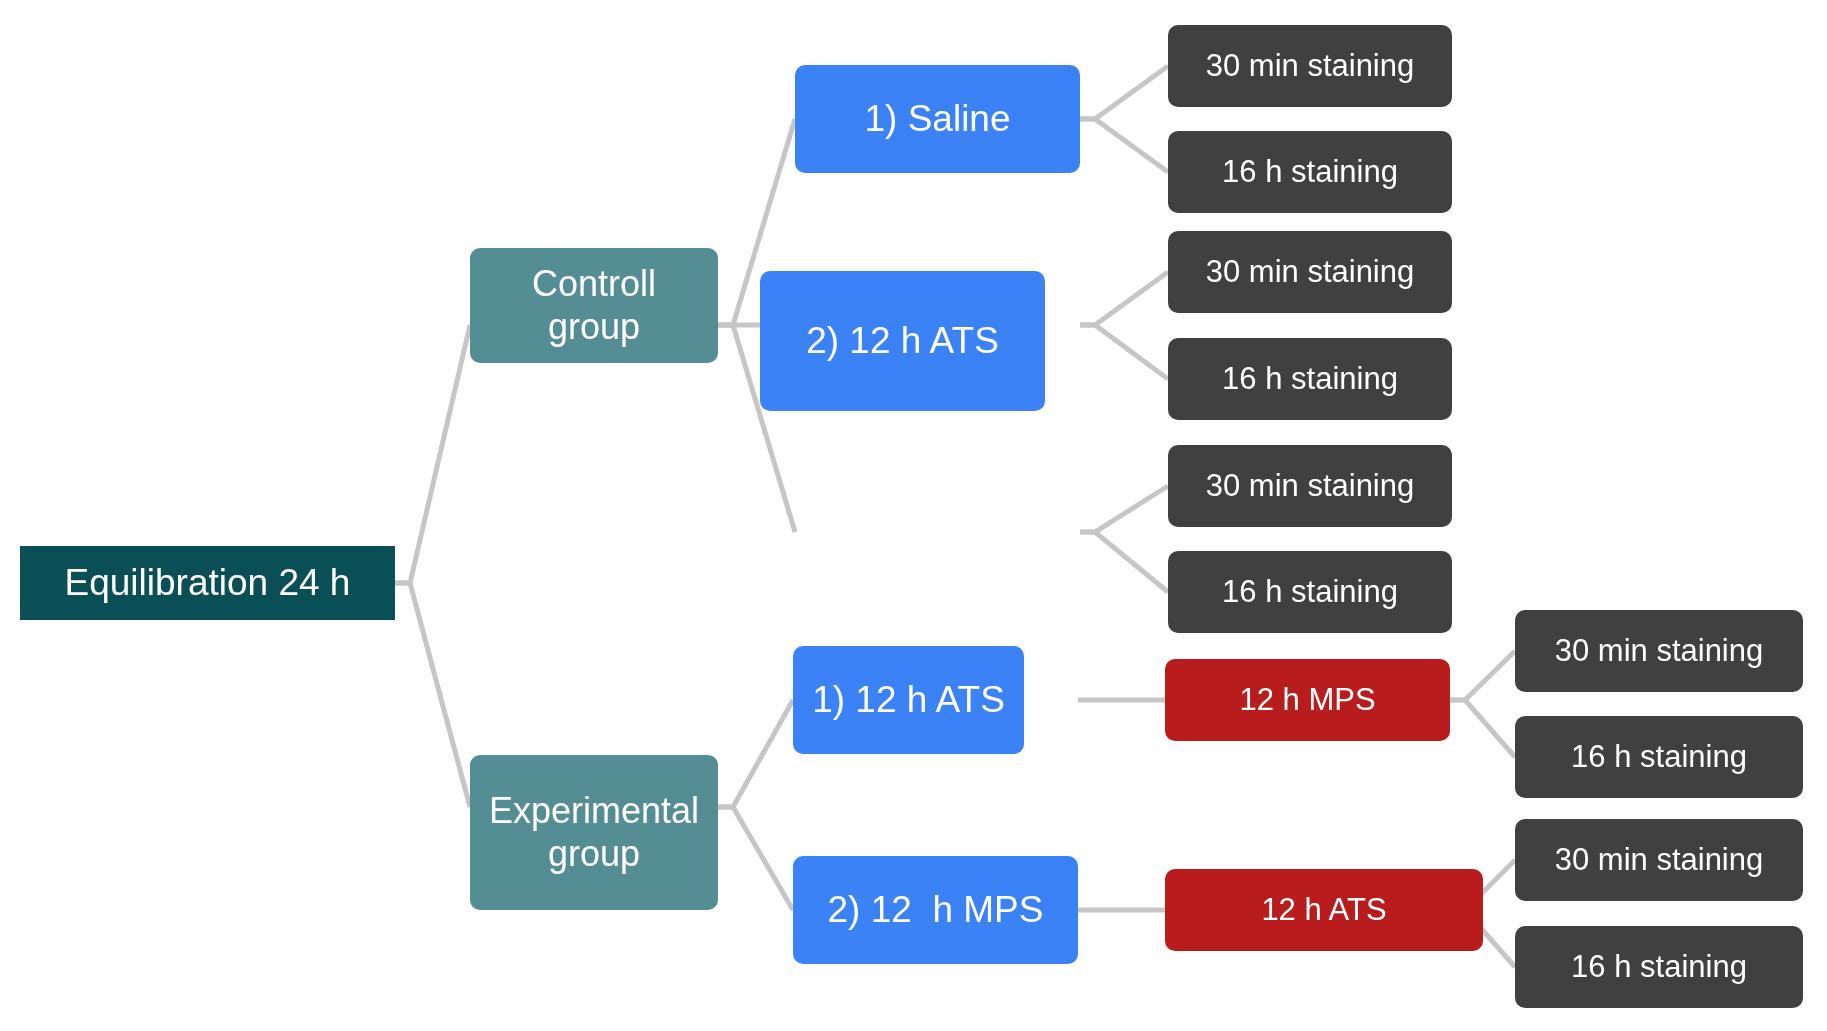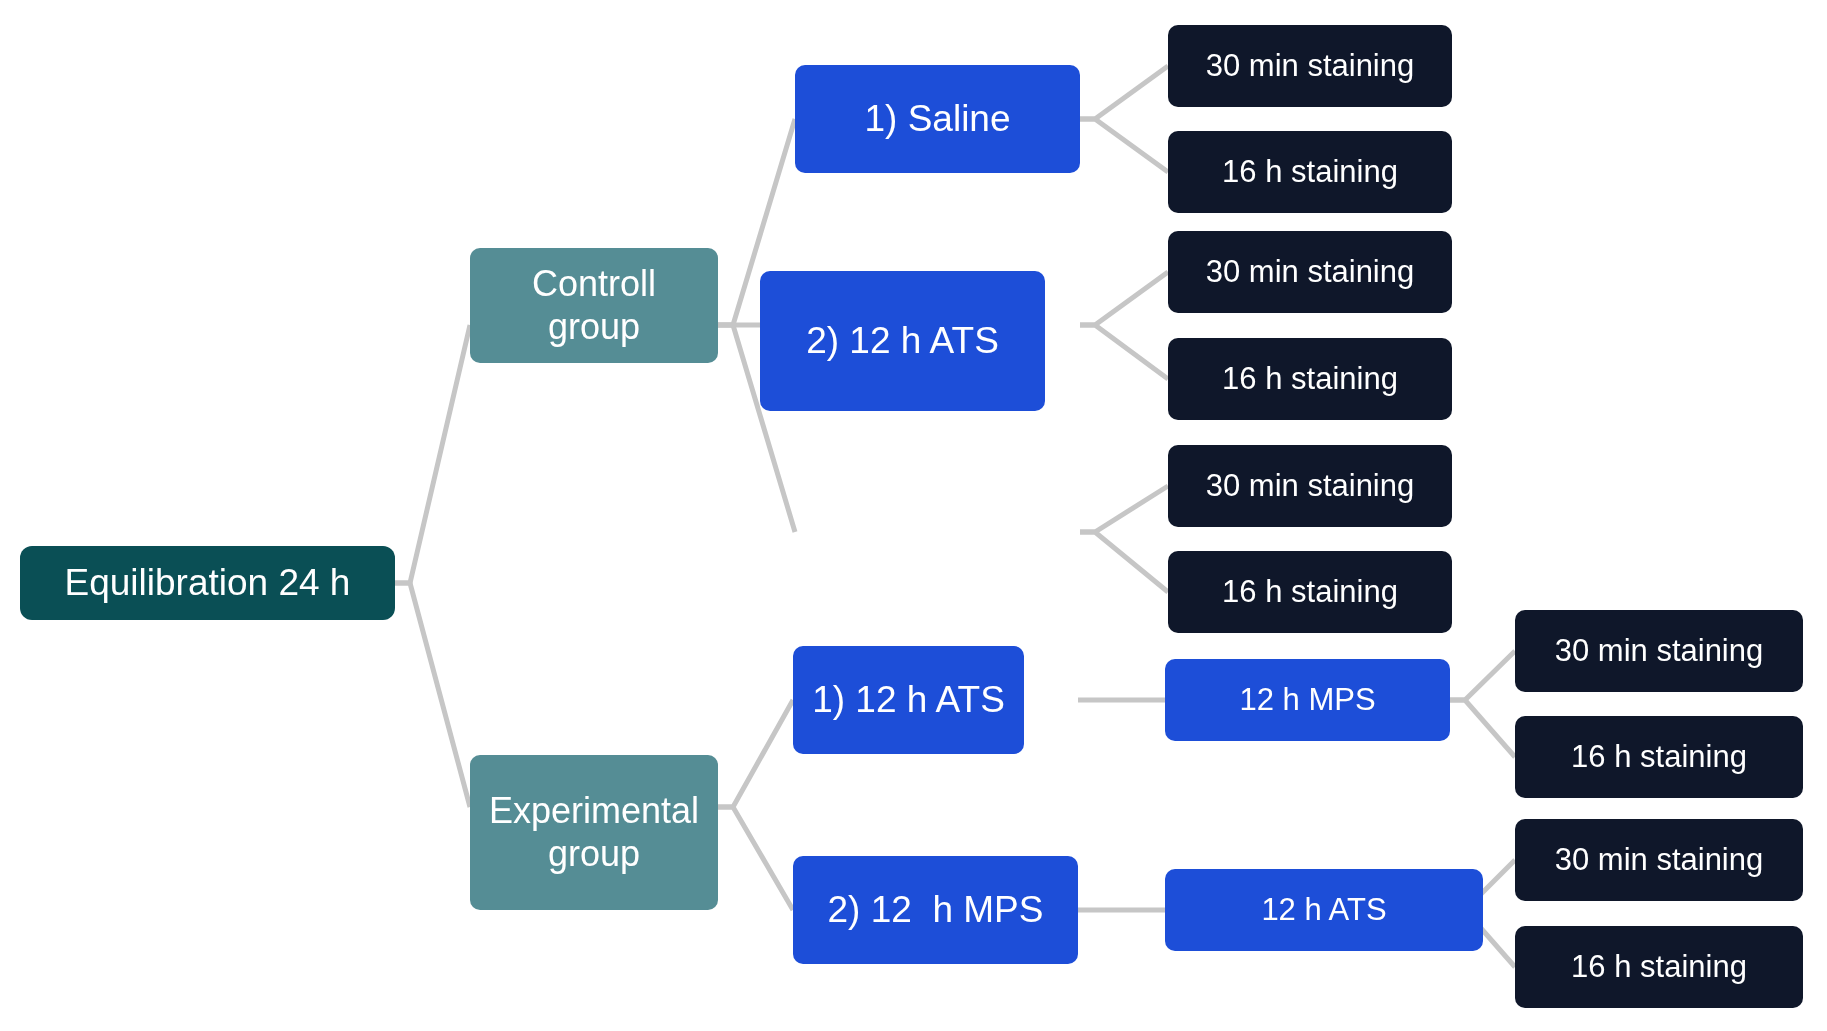--- a/index.html
+++ b/index.html
@@ -35,36 +35,36 @@
     color: #ffffff;
     border-radius: 10px;
     box-sizing: border-box;
     line-height: 1.18;
     padding: 2px 10px;
     white-space: pre-wrap;
   }
   .node-root {
     background: #0a4f55;
     font-size: 37px;
-    border-radius: 12px;
+    border-radius: 0;
   }
   .node-group {
     background: #558d95;
     font-size: 36px;
   }
   .node-treatment {
-    background: #1d4ed8;
+    background: #3b82f6;
     font-size: 37px;
   }
   .node-stain {
-    background: #0f172a;
+    background: #404040;
     font-size: 31px;
   }
   .node-chain {
-    background: #1d4ed8;
+    background: #b91c1c;
     font-size: 31px;
   }
 </style>
 </head>
 <body>
 
 <div id="diagram-root">
 
   <svg id="connector-layer" viewBox="0 0 1827 1031" width="1827" height="1031" xmlns="http://www.w3.org/2000/svg">
     <g fill="none" stroke="#c6c6c6" stroke-width="5" stroke-linecap="butt">

